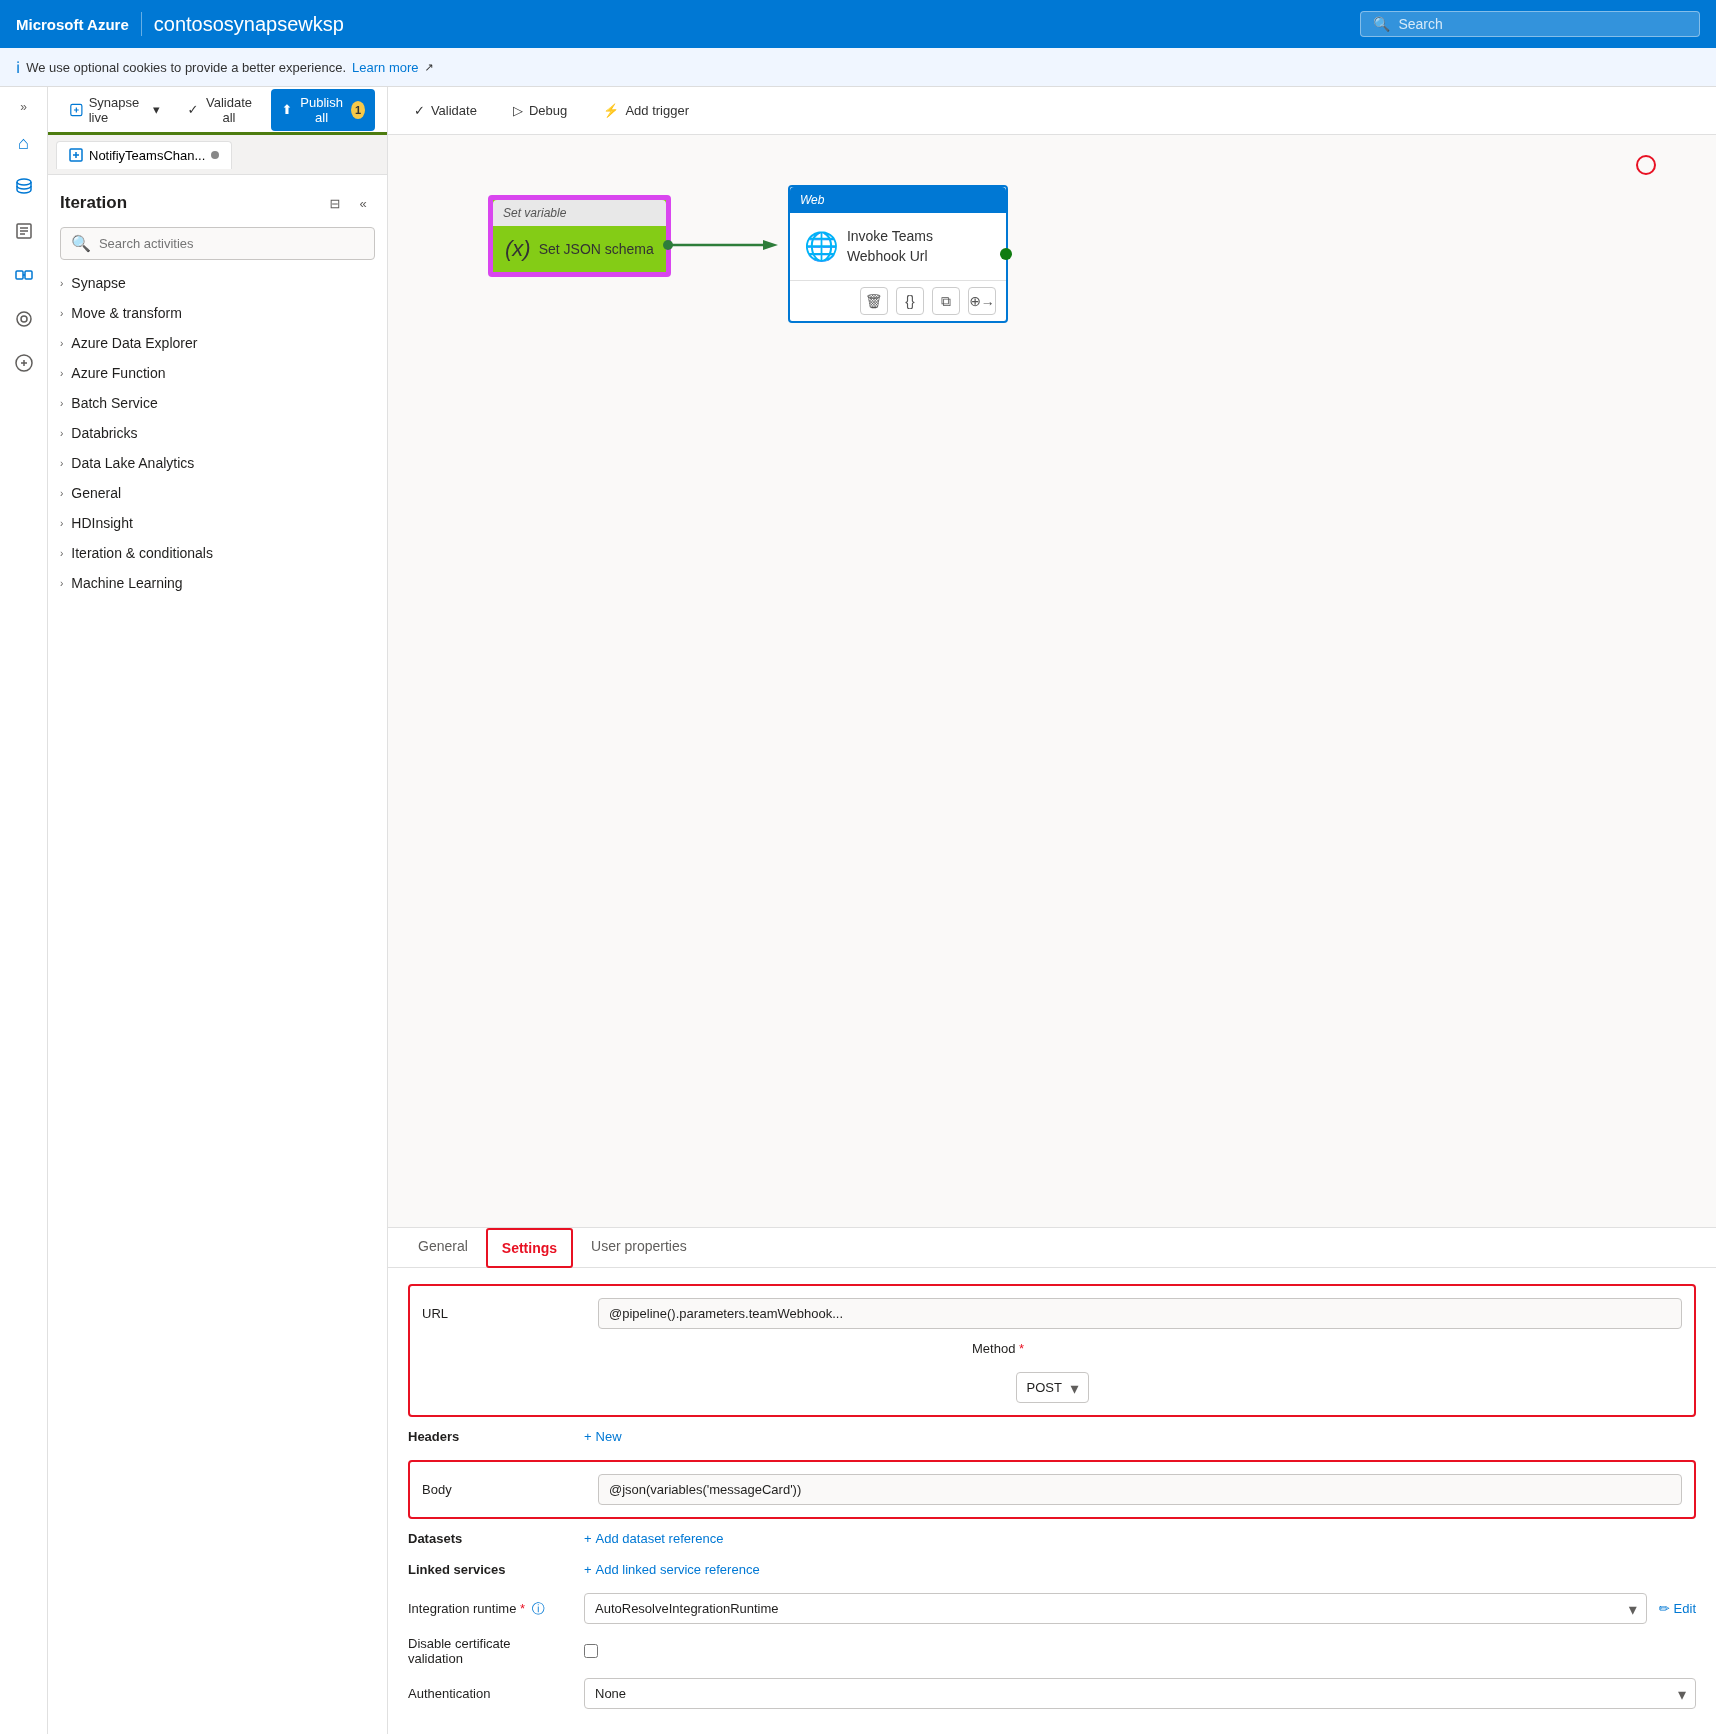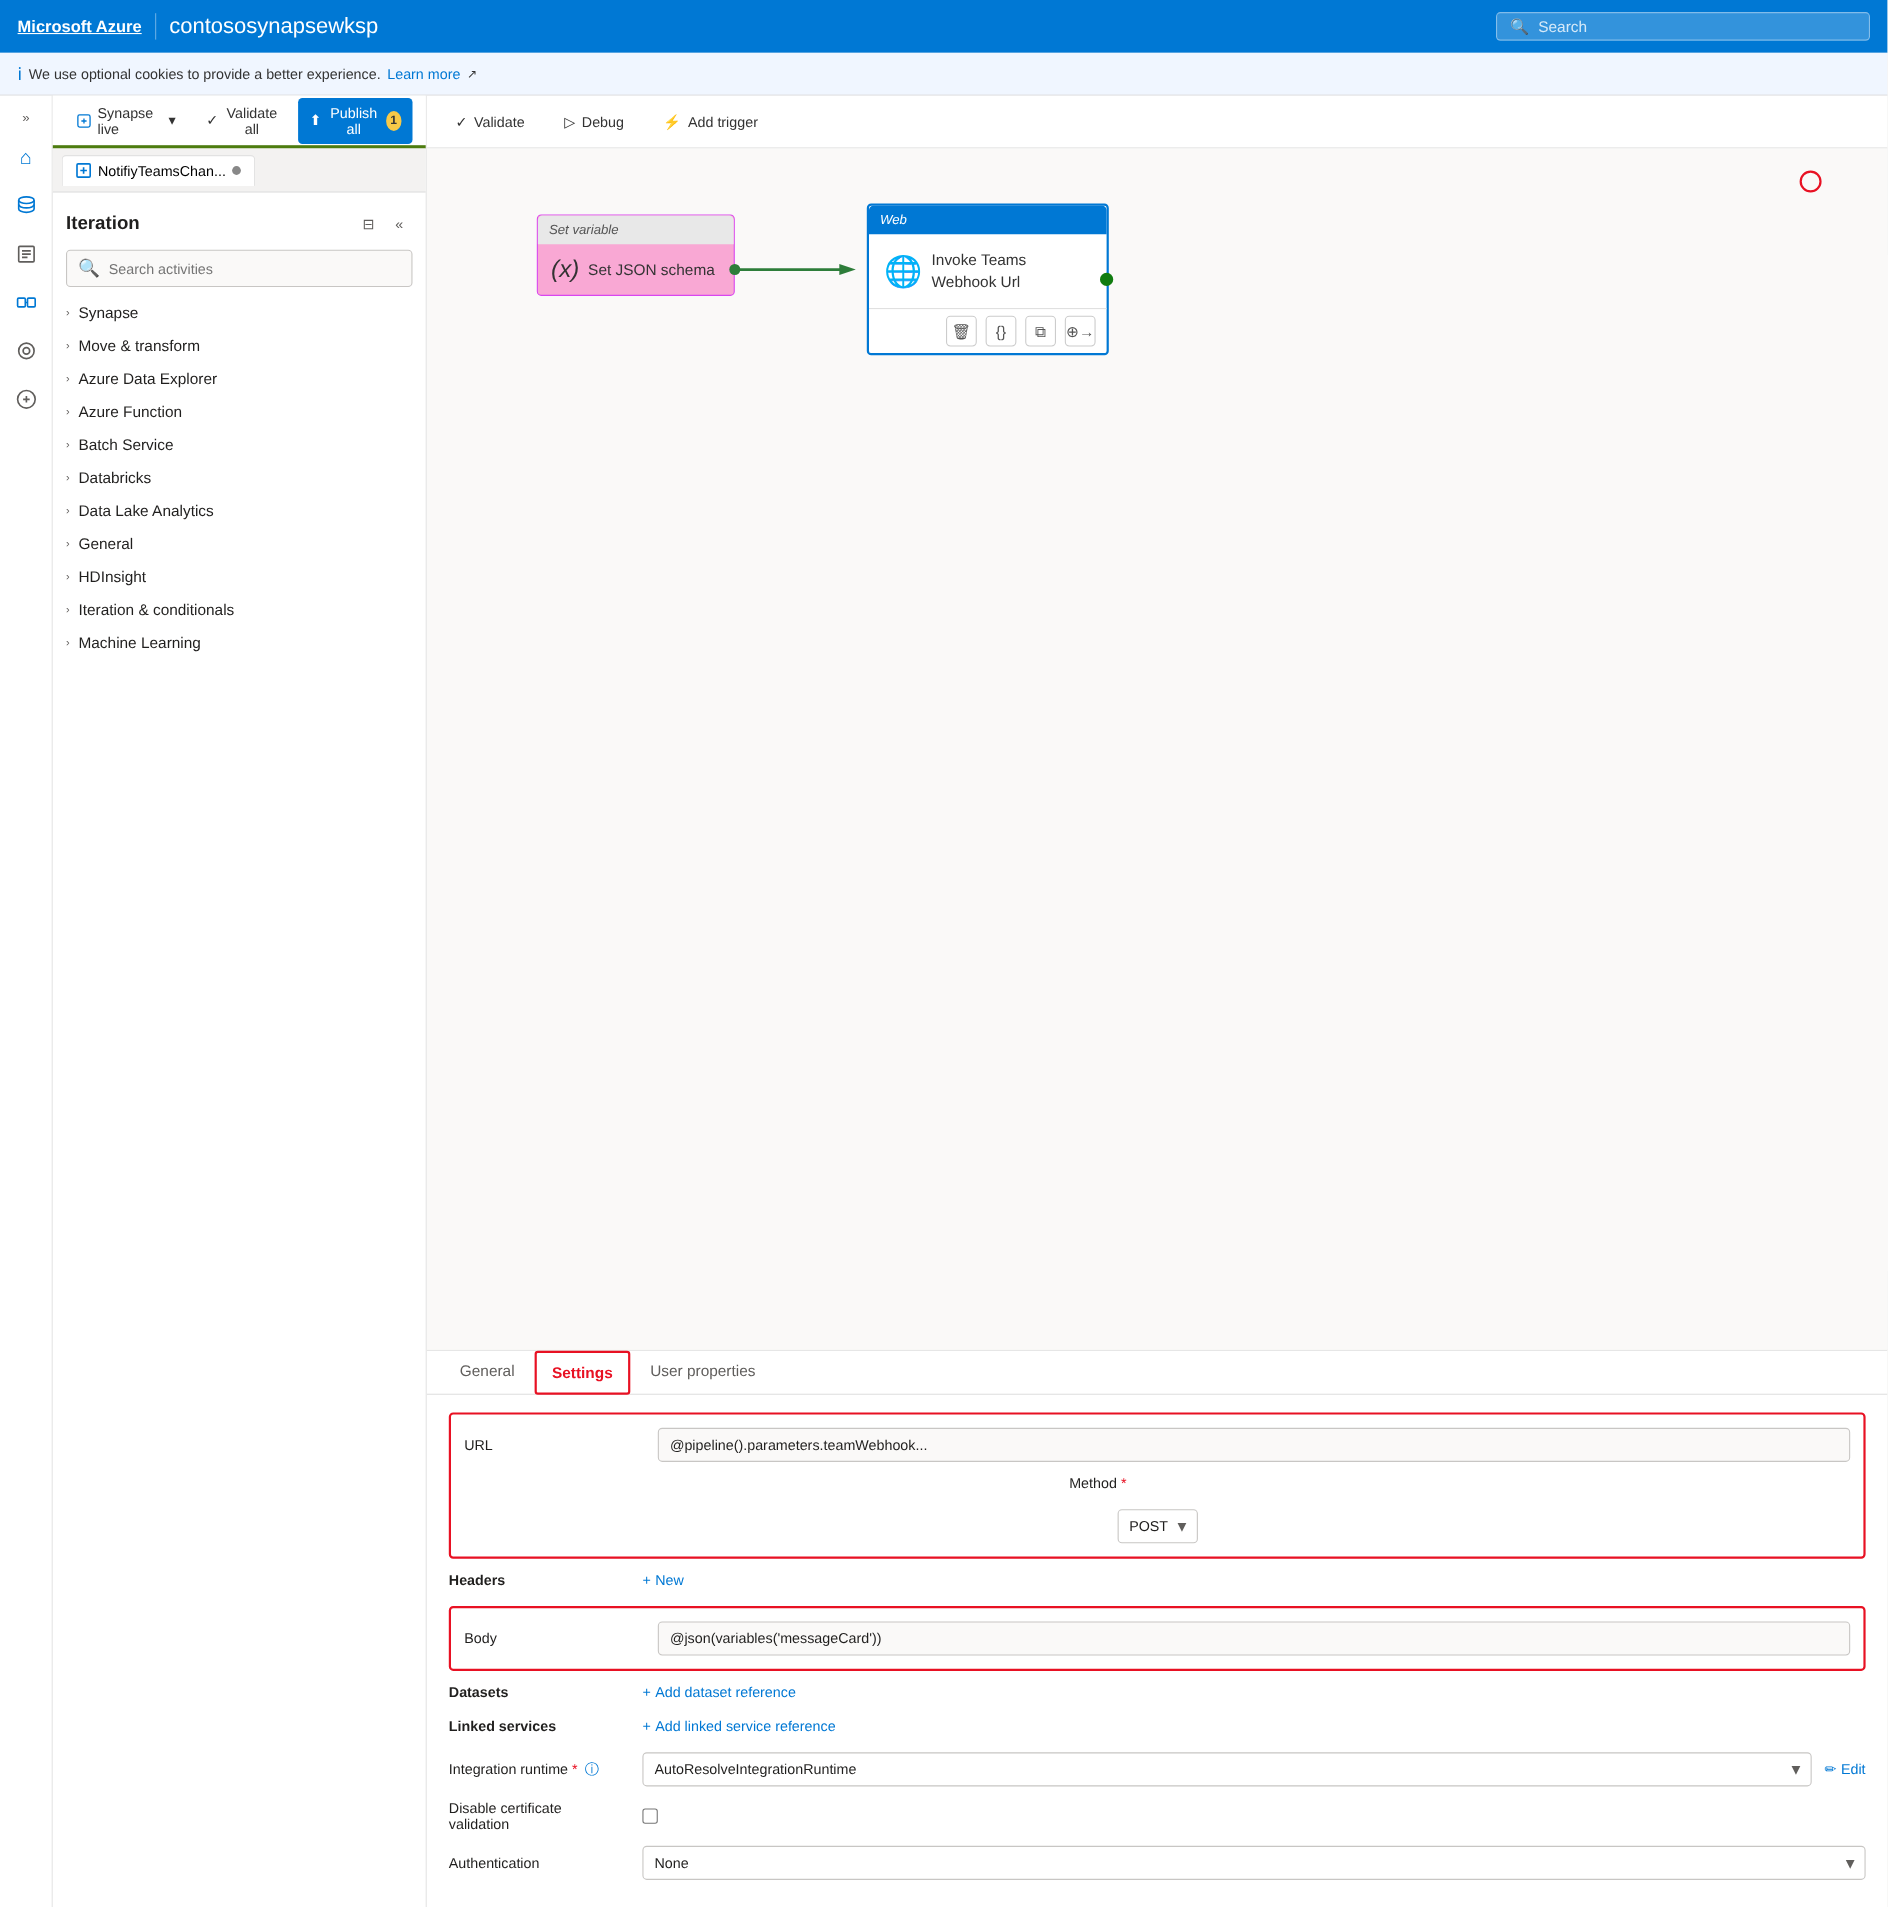--- a/index.html
+++ b/index.html
@@ -12,21 +12,20 @@
       display: flex;
       align-items: center;
       padding: 0 16px;
       gap: 12px;
     }
     .top-bar-logo {
       color: white;
       font-weight: 600;
       font-size: 15px;
       white-space: nowrap;
-      text-decoration: underline;
     }
     .top-bar-divider {
       width: 1px;
       height: 24px;
       background: rgba(255,255,255,0.4);
     }
     .top-bar-workspace {
       color: white;
       font-size: 20px;
     }
@@ -290,22 +289,22 @@
       flex: 1;
       background: #faf9f8;
       position: relative;
       overflow: hidden;
       min-height: 300px;
     }
 
     
     .pipeline-node {
       position: absolute;
-      background: #f9a8d4;
-      border: 1px solid #d946ef;
+      background: #84cc16;
+      border: 5px solid #d946ef;
       border-radius: 4px;
       padding: 0;
       min-width: 160px;
     }
     .pipeline-node-header {
       background: #e8e8e8;
       padding: 6px 10px;
       font-size: 12px;
       color: #555;
       border-radius: 4px 4px 0 0;

